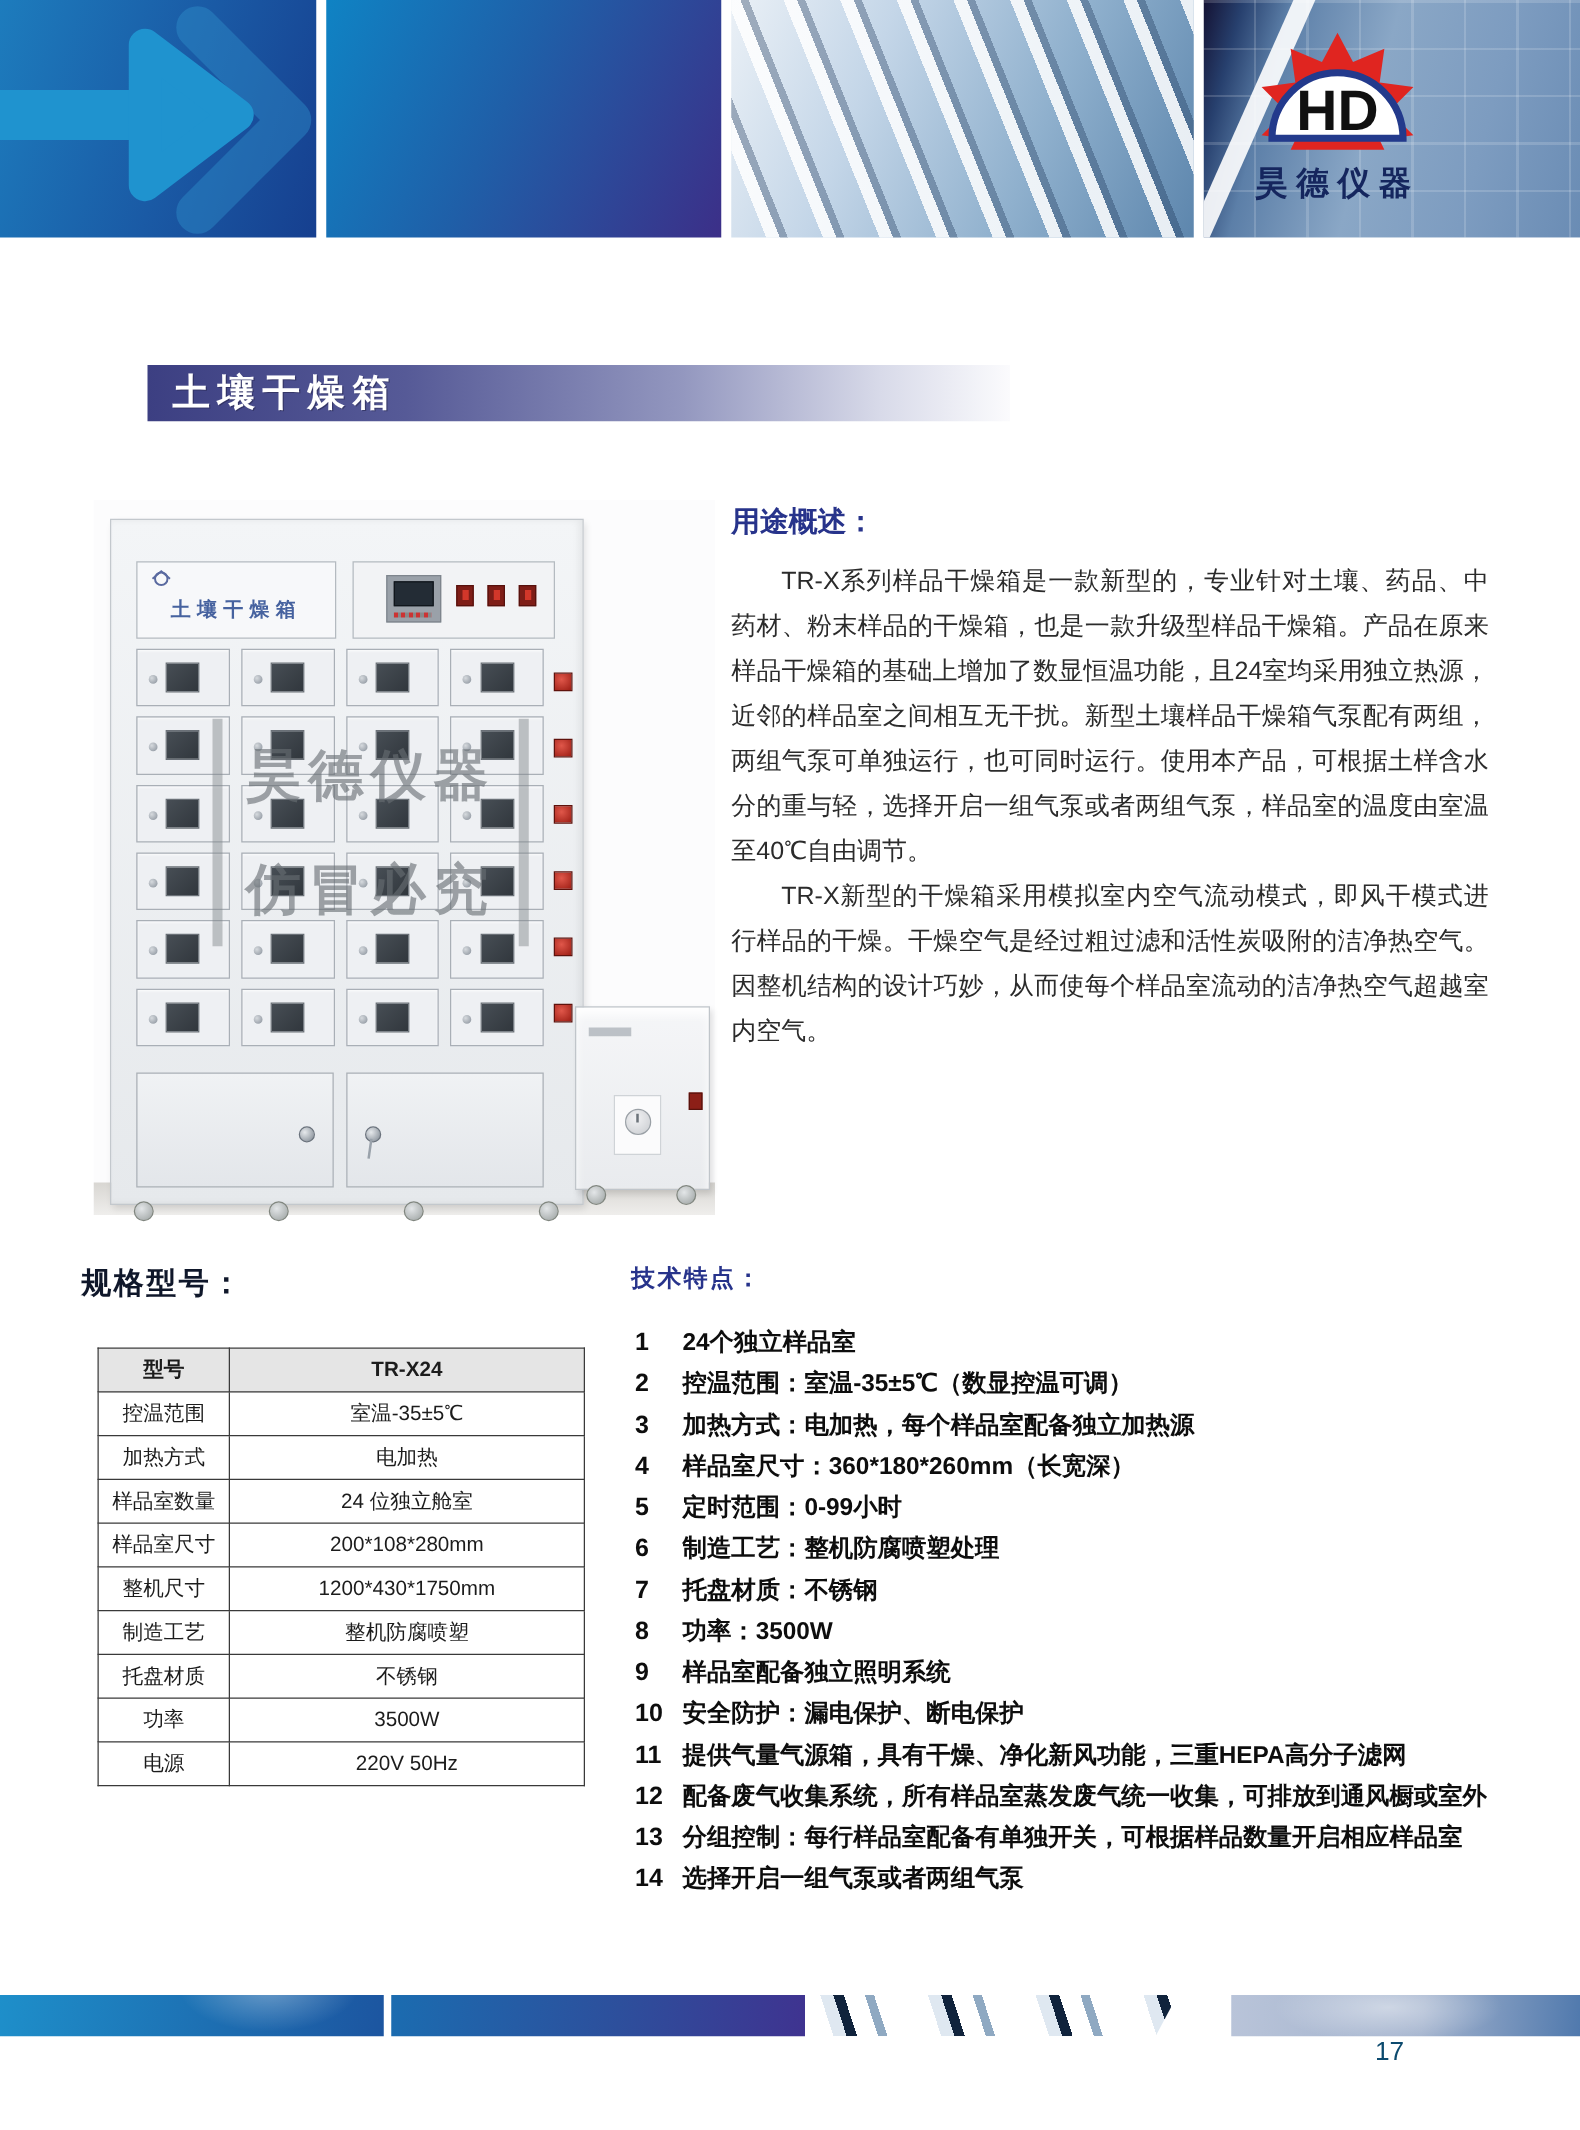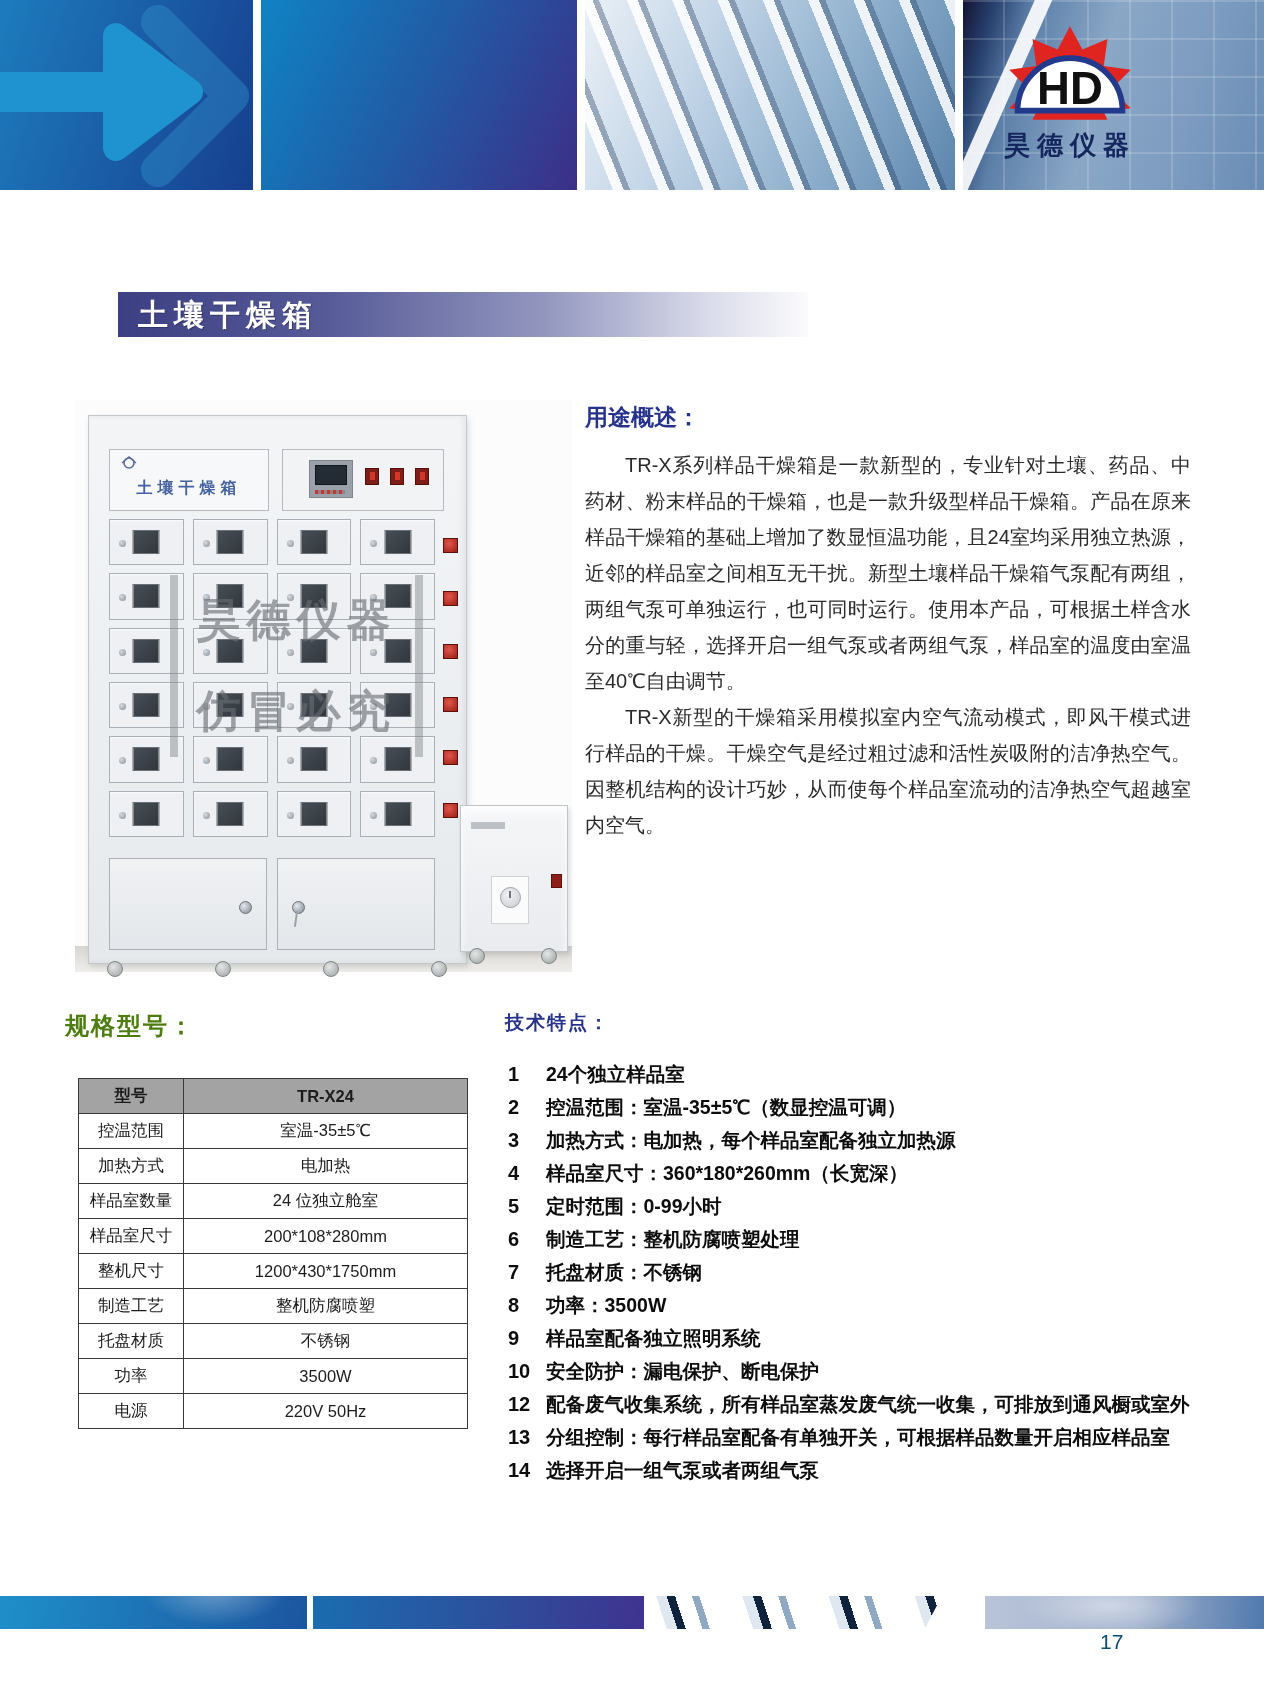--- a/index.html
+++ b/index.html
@@ -80,26 +80,26 @@
       border-left:8px solid rgba(125,130,136,.45);border-right:8px solid rgba(125,130,136,.45);
       display:flex;flex-direction:column;justify-content:space-around;align-items:center;}
   .watermark div{font-size:44px;font-weight:bold;color:rgba(104,109,115,.62);letter-spacing:6px;white-space:nowrap;}
 
   
   .overview{position:absolute;left:585px;top:402px;width:606px;}
   .ov-head{font-size:23px;font-weight:bold;color:#27338b;margin:0 0 14px 0;}
   .overview p{margin:0;font-size:20px;line-height:36px;color:#2b2b2b;text-align:justify;text-indent:2em;}
 
   
-  .specs-head{position:absolute;left:65px;top:1010px;font-size:24px;font-weight:bold;color:#4d7c0f;letter-spacing:2px;}
+  .specs-head{position:absolute;left:65px;top:1010px;font-size:24px;font-weight:bold;color:#0f172a;letter-spacing:2px;}
   .spec-table{position:absolute;left:78px;top:1078px;width:390px;border-collapse:collapse;table-layout:fixed;}
   .spec-table td{border:1.6px solid #3a3a3a;height:34px;text-align:center;vertical-align:middle;
       font-size:16.5px;color:#1c1c1c;padding:0 4px;}
   .spec-table td:first-child{width:96px;}
-  .spec-table tr.head td{background:#a3a3a3;font-weight:bold;}
+  .spec-table tr.head td{background:#e5e5e5;font-weight:bold;}
 
   
   .feat-head{position:absolute;left:505px;top:1010px;font-size:19px;font-weight:bold;color:#27338b;letter-spacing:2px;}
   .features{position:absolute;left:508px;top:1062px;width:706px;}
   .feat-row{display:flex;margin-bottom:9px;}
   .fn{flex:0 0 38px;font-size:20px;font-weight:bold;color:#0d0d0d;line-height:24px;}
   .ft{font-size:19.5px;font-weight:bold;color:#0d0d0d;line-height:24px;}
 
   
   .fs{position:absolute;top:1596px;height:33px;}
@@ -402,20 +402,24 @@
       </div>
     <div class="feat-row">
         <span class="fn">9</span>
         <span class="ft">样品室配备独立照明系统</span>
       </div>
     <div class="feat-row">
         <span class="fn">10</span>
         <span class="ft">安全防护：漏电保护、断电保护</span>
       </div>
     <div class="feat-row">
+        <span class="fn">11</span>
+        <span class="ft">提供气量气源箱，具有干燥、净化新风功能，三重HEPA高分子滤网</span>
+      </div>
+    <div class="feat-row">
         <span class="fn">12</span>
         <span class="ft">配备废气收集系统，所有样品室蒸发废气统一收集，可排放到通风橱或室外</span>
       </div>
     <div class="feat-row">
         <span class="fn">13</span>
         <span class="ft">分组控制：每行样品室配备有单独开关，可根据样品数量开启相应样品室</span>
       </div>
     <div class="feat-row">
         <span class="fn">14</span>
         <span class="ft">选择开启一组气泵或者两组气泵</span>

